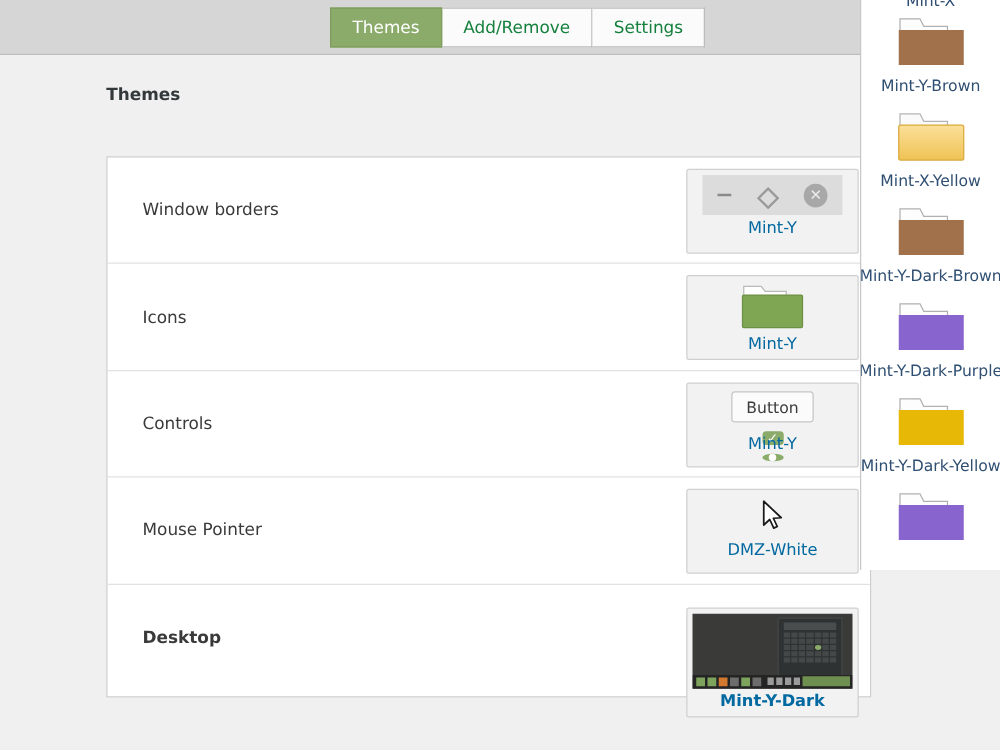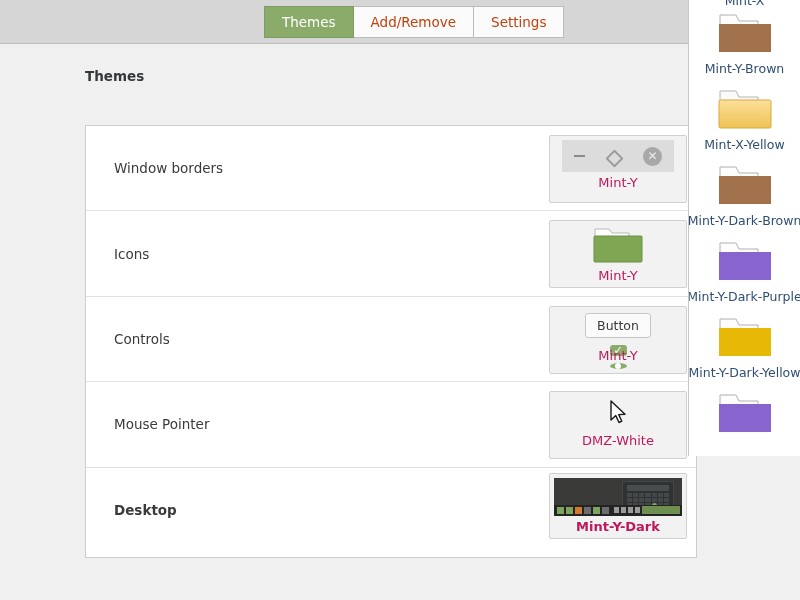--- a/index.html
+++ b/index.html
@@ -21,21 +21,21 @@
   }
   .tabs {
     position: absolute; left: 264px; top: 6px;
     display: flex; align-items: stretch;
     height: 32px;
   }
   .tab {
     display: flex; align-items: center; justify-content: center;
     padding: 0 17px;
     font-size: 13.5px;
-    color: #c2410c;
+    color: #15803d;
     background: #fbfbfb;
     border: 1px solid #bcbcbc;
     border-left-width: 0;
     box-sizing: border-box;
     cursor: default;
     white-space: nowrap;
   }
   .tab:first-child { border-left-width: 1px; }
   .tab.active {
     background: #8bab6a;
@@ -87,21 +87,21 @@
     border: 1px solid #d0d0d0;
     border-radius: 2px;
     box-sizing: border-box;
     display: flex; flex-direction: column;
     align-items: center; justify-content: flex-start;
     padding-top: 4px;
     cursor: default;
   }
   .preview-caption {
     font-size: 13px;
-    color: #be185d;
+    color: #0369a1;
     text-align: center;
     width: 100%;
     padding: 3px 0 4px 0;
     white-space: nowrap;
   }
 
   
   .wb-bar {
     width: 112px; height: 32px;
     background: #dcdcdc;
@@ -305,21 +305,21 @@
           <svg width="20" height="28" viewBox="0 0 20 28">
             <path d="M3 2 L3 21 L7.8 16.6 L11 23.5 L13.8 22.2 L10.7 15.6 L17 15.2 Z" fill="#ffffff" stroke="#1a1a1a" stroke-width="1.4" stroke-linejoin="round"></path>
           </svg>
         </div>
         <div class="preview-caption">DMZ-White</div>
       </div>
     </div>
 
     <div class="row">
       <div class="row-label">Desktop</div>
-      <div class="preview" style="top:5px; height:66px;justify-content:space-between;">
+      <div class="preview" style="top:18px; height:88px;justify-content:space-between;">
         <div class="desk-thumb">
           <div class="desk-cal">
             <div class="cal-head"></div>
             <div class="cal-grid">
               <i></i>
                 <i></i>
                 <i></i>
                 <i></i>
                 <i></i>
                 <i></i>

